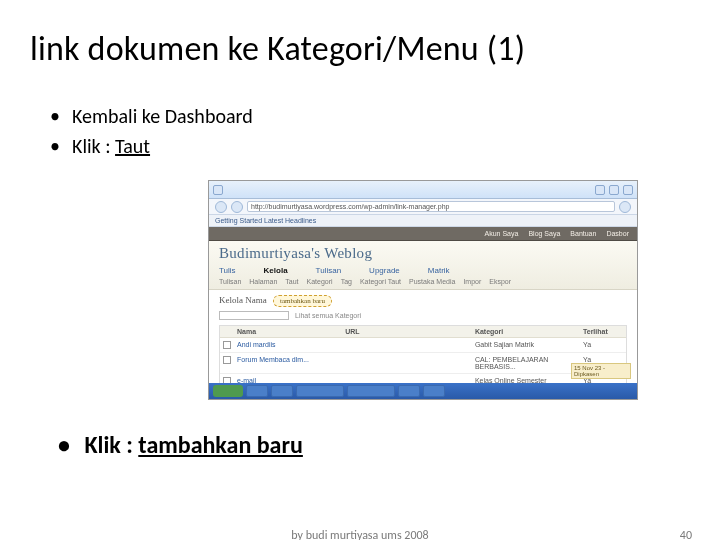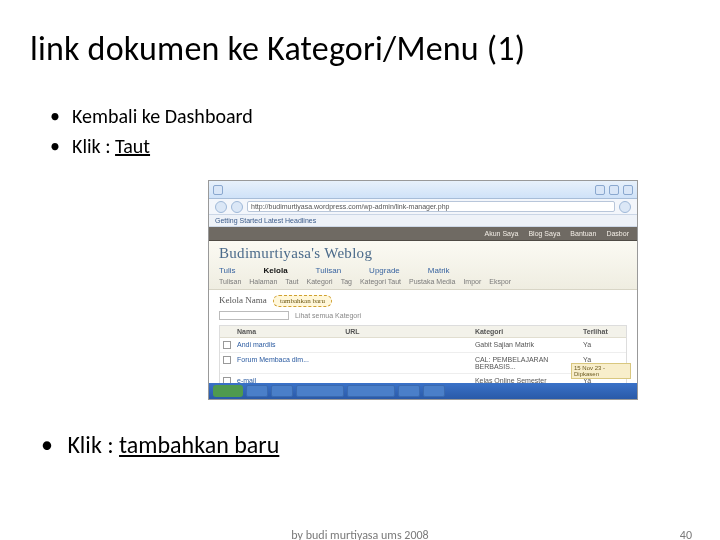--- a/index.html
+++ b/index.html
@@ -273,20 +273,20 @@
     <div class="start"></div>
     <div class="titem"></div>
     <div class="titem"></div>
     <div class="titem wide"></div>
     <div class="titem wide"></div>
     <div class="titem"></div>
     <div class="titem"></div>
   </div>
 </div>
 
-<ul class="lower-bullet" style="position:absolute; top:420px; left:13px;">
+<ul class="lower-bullet" style="position:absolute; top:420px; left:30px;font-weight:bold;">
   <li><span>Klik : </span><span class="uline">tambahkan baru</span></li>
 </ul>
 
 <div class="footer">
   <span class="footer-center">by budi murtiyasa ums 2008</span>
   <span class="footer-right">40</span>
 </div>
 
 </body></html>

